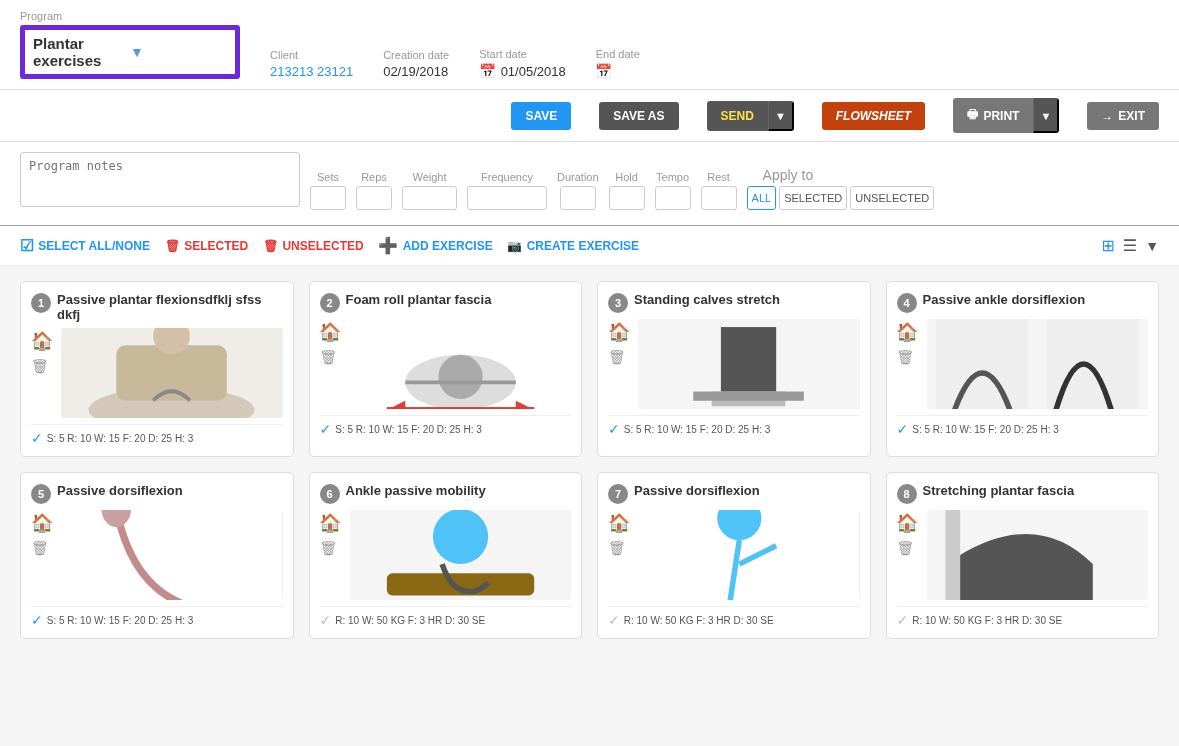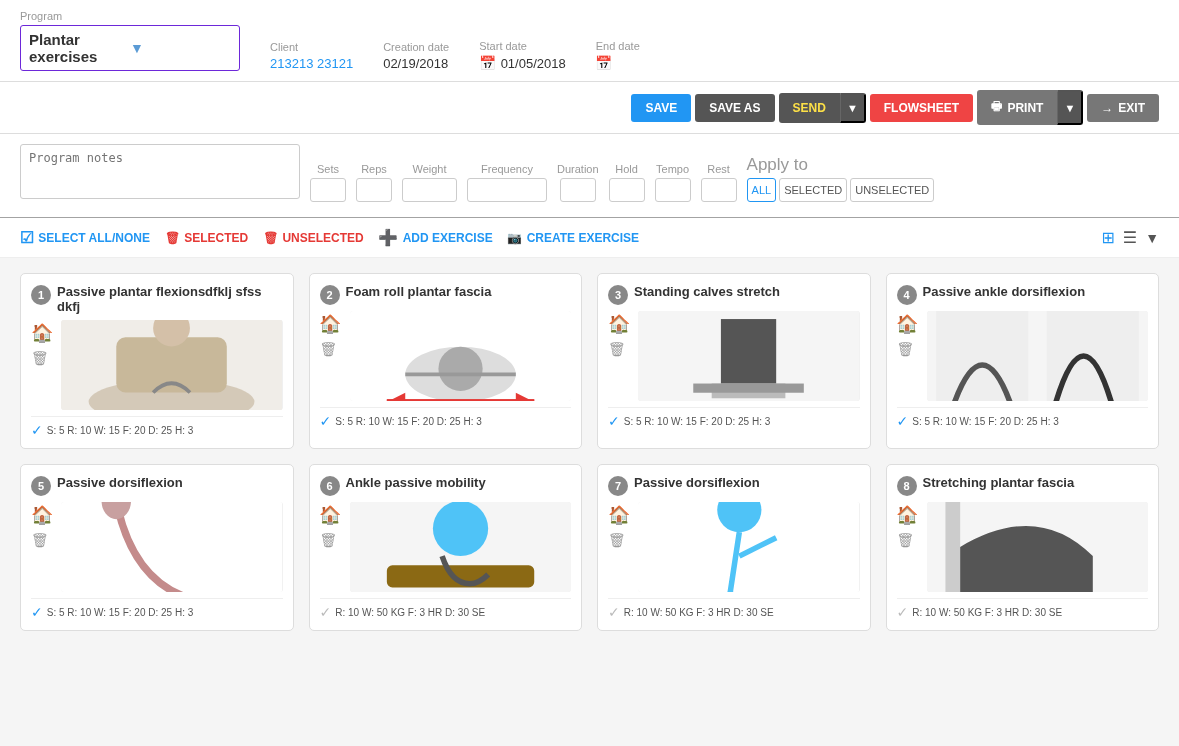--- a/index.html
+++ b/index.html
@@ -2,57 +2,57 @@
 <html><head>
   <meta charset="utf-8">
   <style>
     * { box-sizing: border-box; margin: 0; padding: 0; }
     body { font-family: Arial, sans-serif; font-size: 13px; background: #f5f5f5; color: #333; }
 
     
     .header { background: #fff; padding: 10px 20px; border-bottom: 1px solid #ddd; display: flex; align-items: flex-end; gap: 30px; }
     .program-section { display: flex; flex-direction: column; }
     .program-label { font-size: 11px; color: #999; margin-bottom: 3px; }
-    .program-select { display: flex; align-items: center; border: 1px solid #6d28d9; border-radius: 3px; padding: 5px 8px; min-width: 220px; background: #fff; cursor: pointer; }
+    .program-select { display: flex; align-items: center; border: 5px solid #6d28d9; border-radius: 3px; padding: 5px 8px; min-width: 220px; background: #fff; cursor: pointer; }
     .program-select span { flex: 1; font-size: 15px; font-weight: bold; color: #333; }
     .program-select .arrow { color: #5b9bd5; font-size: 14px; }
     .header-field { display: flex; flex-direction: column; }
     .header-field-label { font-size: 11px; color: #999; margin-bottom: 3px; }
     .header-field-value { font-size: 13px; }
     .header-field-value.blue { color: #2196F3; }
     .header-field-value.date { display: flex; align-items: center; gap: 4px; }
     .calendar-icon { color: #5b9bd5; font-size: 14px; }
 
     
     .toolbar { background: #fff; padding: 8px 20px; border-bottom: 1px solid #ddd; display: flex; justify-content: flex-end; align-items: center; gap: 4px; }
-    .btn { padding: 7px 14px; border-radius: 3px; border: none; cursor: pointer; font-size: 12px; font-weight: bold; display: flex; align-items: center; gap: 5px; }
+    .btn { padding: 7px 14px; border-radius: 3px; border: none; cursor: pointer; font-size: 12px; font-weight: bold; display: flex; align-items: center; gap: 5px; margin-left: 24px; }
     .btn-blue { background: #2196F3; color: #fff; }
     .btn-dark { background: #555; color: #fff; }
     .btn-arrow { padding: 7px 6px; background: #555; color: #fff; border-left: 1px solid #666; border-radius: 0 3px 3px 0; cursor: pointer; font-size: 11px; }
     .btn-group { display: flex; }
     .btn-group .btn { border-radius: 3px 0 0 3px; }
     .save-btn { background: #2196F3; color: #fff; border-radius: 3px; }
     .save-as-btn { background: #555; color: #fff; border-radius: 3px; }
     .template-btn { background: #555; color: #fff; border-radius: 3px; }
     .send-btn { background: #555; color: #fde047; border-radius: 3px 0 0 3px; }
-    .flowsheet-btn { background: #ef4444; color: #fff; border-radius: 3px; }
+    .flowsheet-btn { background: #c2410c; color: #fff; border-radius: 3px; font-style: italic; }
     .print-btn { background: #777; color: #fff; border-radius: 3px 0 0 3px; }
     .exit-btn { background: #777; color: #fff; border-radius: 3px; }
 
     
     .settings-bar { background: #fff; padding: 10px 20px 15px; border-bottom: 1px solid #a3a3a3; display: flex; align-items: flex-end; gap: 10px; }
     .notes-area textarea { width: 280px; height: 55px; border: 1px solid #ccc; border-radius: 3px; padding: 6px 8px; font-size: 12px; color: #aaa; resize: none; }
     .field-group { display: flex; flex-direction: column; align-items: center; gap: 3px; }
     .field-label { font-size: 11px; color: #999; }
     .field-input { border: 1px solid #ccc; border-radius: 3px; padding: 4px; text-align: center; font-size: 12px; }
     .field-input.sm { width: 36px; }
     .field-input.md { width: 55px; }
     .field-input.lg { width: 80px; }
     .apply-group { display: flex; flex-direction: column; gap: 3px; }
-    .apply-label { font-size: 17px; color: #999; }
+    .apply-label { font-size: 14px; color: #999; margin-left: 16px; }
     .apply-btns { display: flex; gap: 3px; }
     .apply-btn { padding: 5px 4px; border: 1px solid #ccc; border-radius: 3px; background: #fff; color: #555; font-size: 11px; cursor: pointer; }
     .apply-btn.active { border-color: #2196F3; color: #2196F3; }
 
     
     .action-bar { padding: 10px 20px; display: flex; align-items: center; gap: 15px; background: #fff; border-bottom: 1px solid #eee; }
     .action-link { display: flex; align-items: center; gap: 4px; color: #2196F3; font-size: 12px; cursor: pointer; text-transform: uppercase; font-weight: bold; }
     .action-link.red { color: #e53935; }
     .view-icons { margin-left: auto; display: flex; align-items: center; gap: 8px; }
     .view-btn { cursor: pointer; color: #555; font-size: 16px; }

